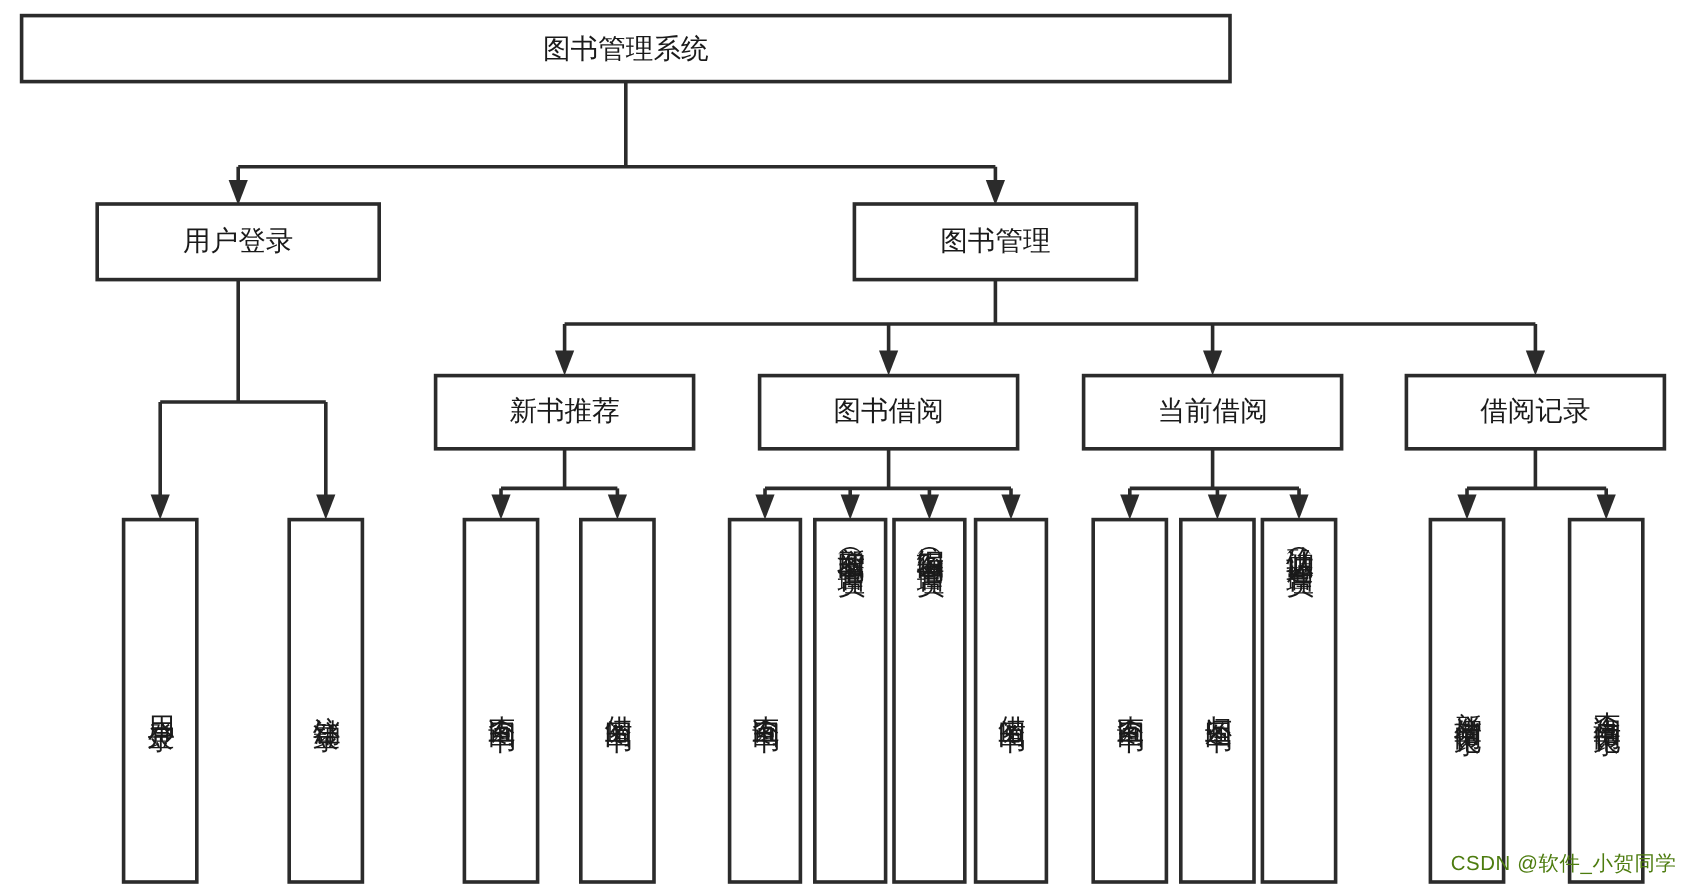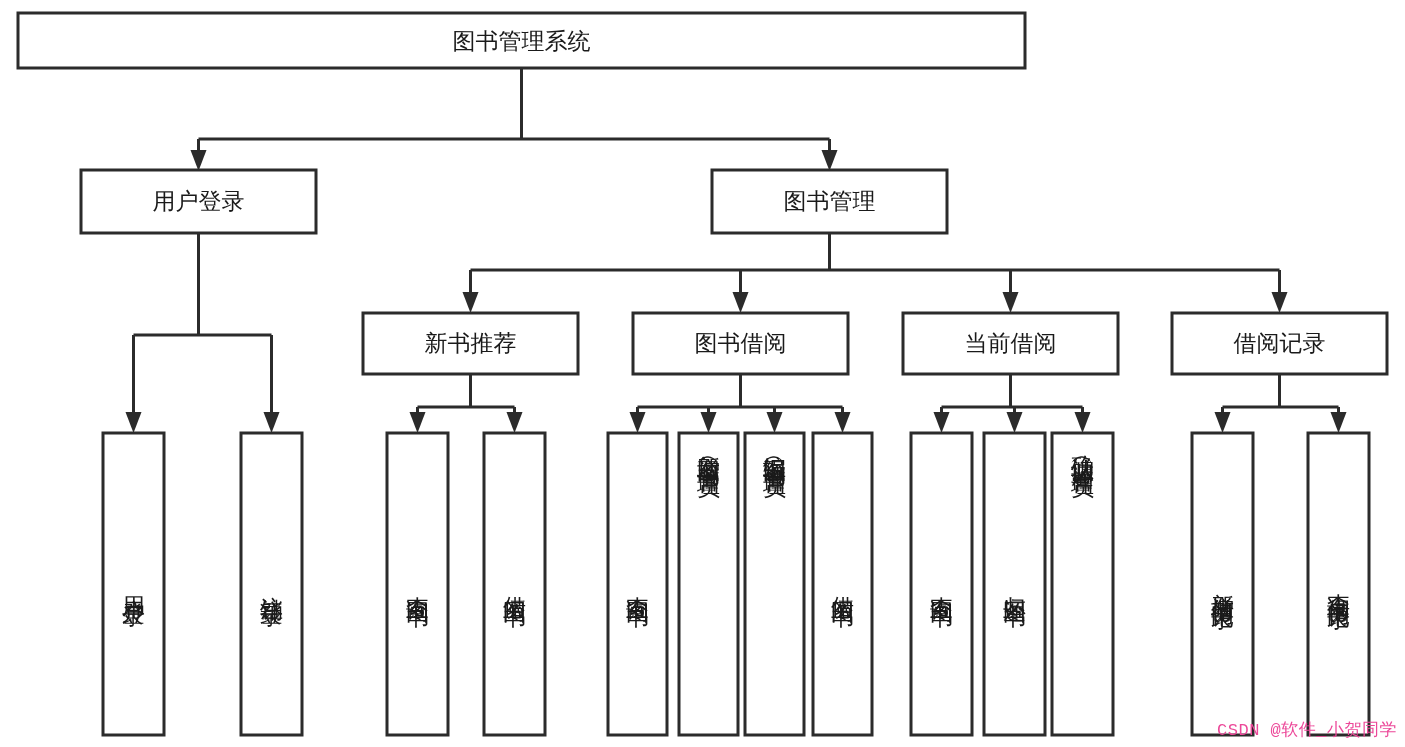--- a/index.html
+++ b/index.html
@@ -61,24 +61,24 @@
     letter-spacing: 3px;
     display: flex;
     align-items: center;
     justify-content: center;
     white-space: nowrap;
     user-select: none;
   }
   .watermark {
     position: absolute;
     right: 8px;
-    bottom: 6px;
-    font-family: Liberation Mono, monospace;
+    bottom: 16px;
+    font-family: Liberation Sans, sans-serif;
     font-size: 17px;
-    color: #ec4899;
+    color: #4d7c0f;
     white-space: nowrap;
     letter-spacing: 0.5px;
   }
 </style>
 </head>
 <body>
 
 <div id="diagram-root">
 
   <svg class="diagram-canvas" viewBox="0 0 1405 747">

